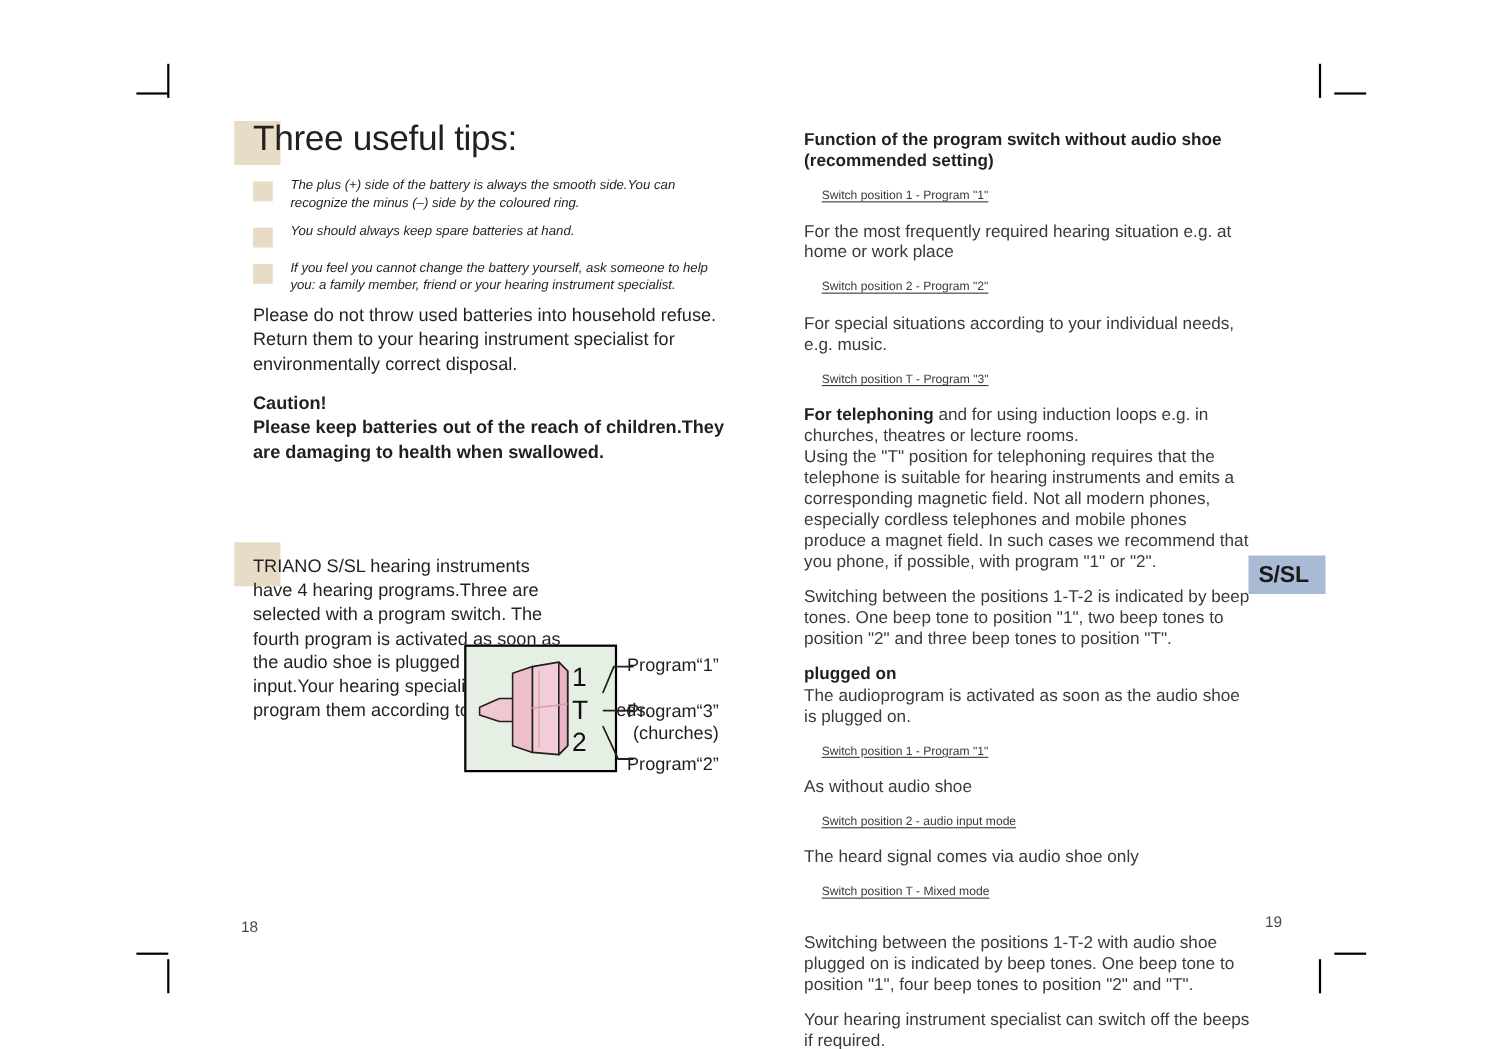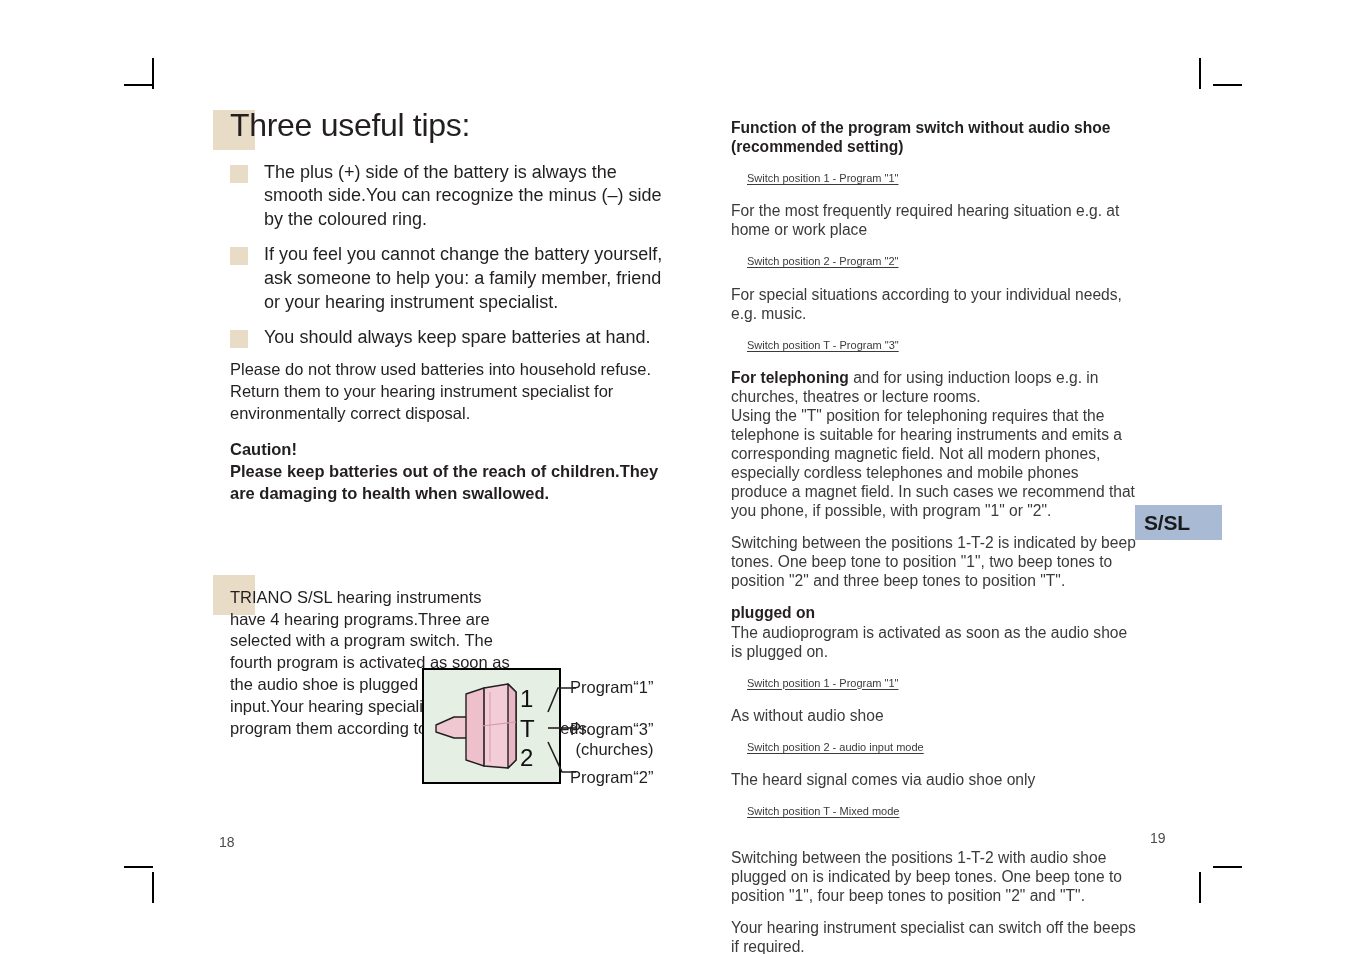--- a/index.html
+++ b/index.html
@@ -61,23 +61,24 @@
   }
   .tip-sq {
     flex: 0 0 auto;
     width: 18px;
     height: 18px;
     background: #e8dcc6;
     margin-right: 16px;
     margin-top: 4px;
   }
   .tip-text {
-    font-size: 18px;
+    font-size: 12px;
     line-height: 1.33;
     color: #231f20;
+    font-style: italic;
   }
 
   .para {
     font-size: 16.5px;
     line-height: 1.33;
     color: #231f20;
     margin: 0 0 0 0;
   }
   .para + .para { margin-top: 14px; }
   .para.bold { font-weight: bold; }
@@ -151,21 +152,21 @@
     margin: 0;
   }
   .r-text b, .r-text strong { color: #231f20; }
   .r-space { height: 13px; }
 
   
   .ssl-badge {
     position: absolute;
     left: 1135px;
     top: 505px;
-    width: 87px;
+    width: 70px;
     height: 35px;
     background: #a8bad4;
     display: flex;
     align-items: center;
     justify-content: flex-start;
     padding-left: 9px;
     box-sizing: border-box;
     font-size: 21px;
     font-weight: bold;
     color: #1a1a1a;
@@ -200,25 +201,25 @@
     <span class="htext">Three useful tips:</span>
   </h1>
 
   <div class="tips">
     <div class="tip-row">
       <div class="tip-sq"></div>
       <div class="tip-text">The plus (+) side of the battery is always the smooth side.You can recognize the minus (–) side by the coloured ring.</div>
     </div>
     <div class="tip-row">
       <div class="tip-sq"></div>
-      <div class="tip-text">If you feel you cannot change the battery yourself, ask someone to help you: a family member, friend or your hearing instrument specialist.</div>
+      <div class="tip-text">You should always keep spare batteries at hand.</div>
     </div>
     <div class="tip-row">
       <div class="tip-sq"></div>
-      <div class="tip-text">You should always keep spare batteries at hand.</div>
+      <div class="tip-text">If you feel you cannot change the battery yourself, ask someone to help you: a family member, friend or your hearing instrument specialist.</div>
     </div>
   </div>
 
   <p class="para" style="margin-top:-2px;">Please do not throw used batteries into household refuse. Return them to your hearing instrument specialist for environmentally correct disposal.</p>
 
   <p class="para bold">Caution!</p>
   <p class="para bold" style="margin-top:0;">Please keep batteries out of the reach of children.They are damaging to health when swallowed.</p>
 
   <div style="height:68px;"></div>
 

